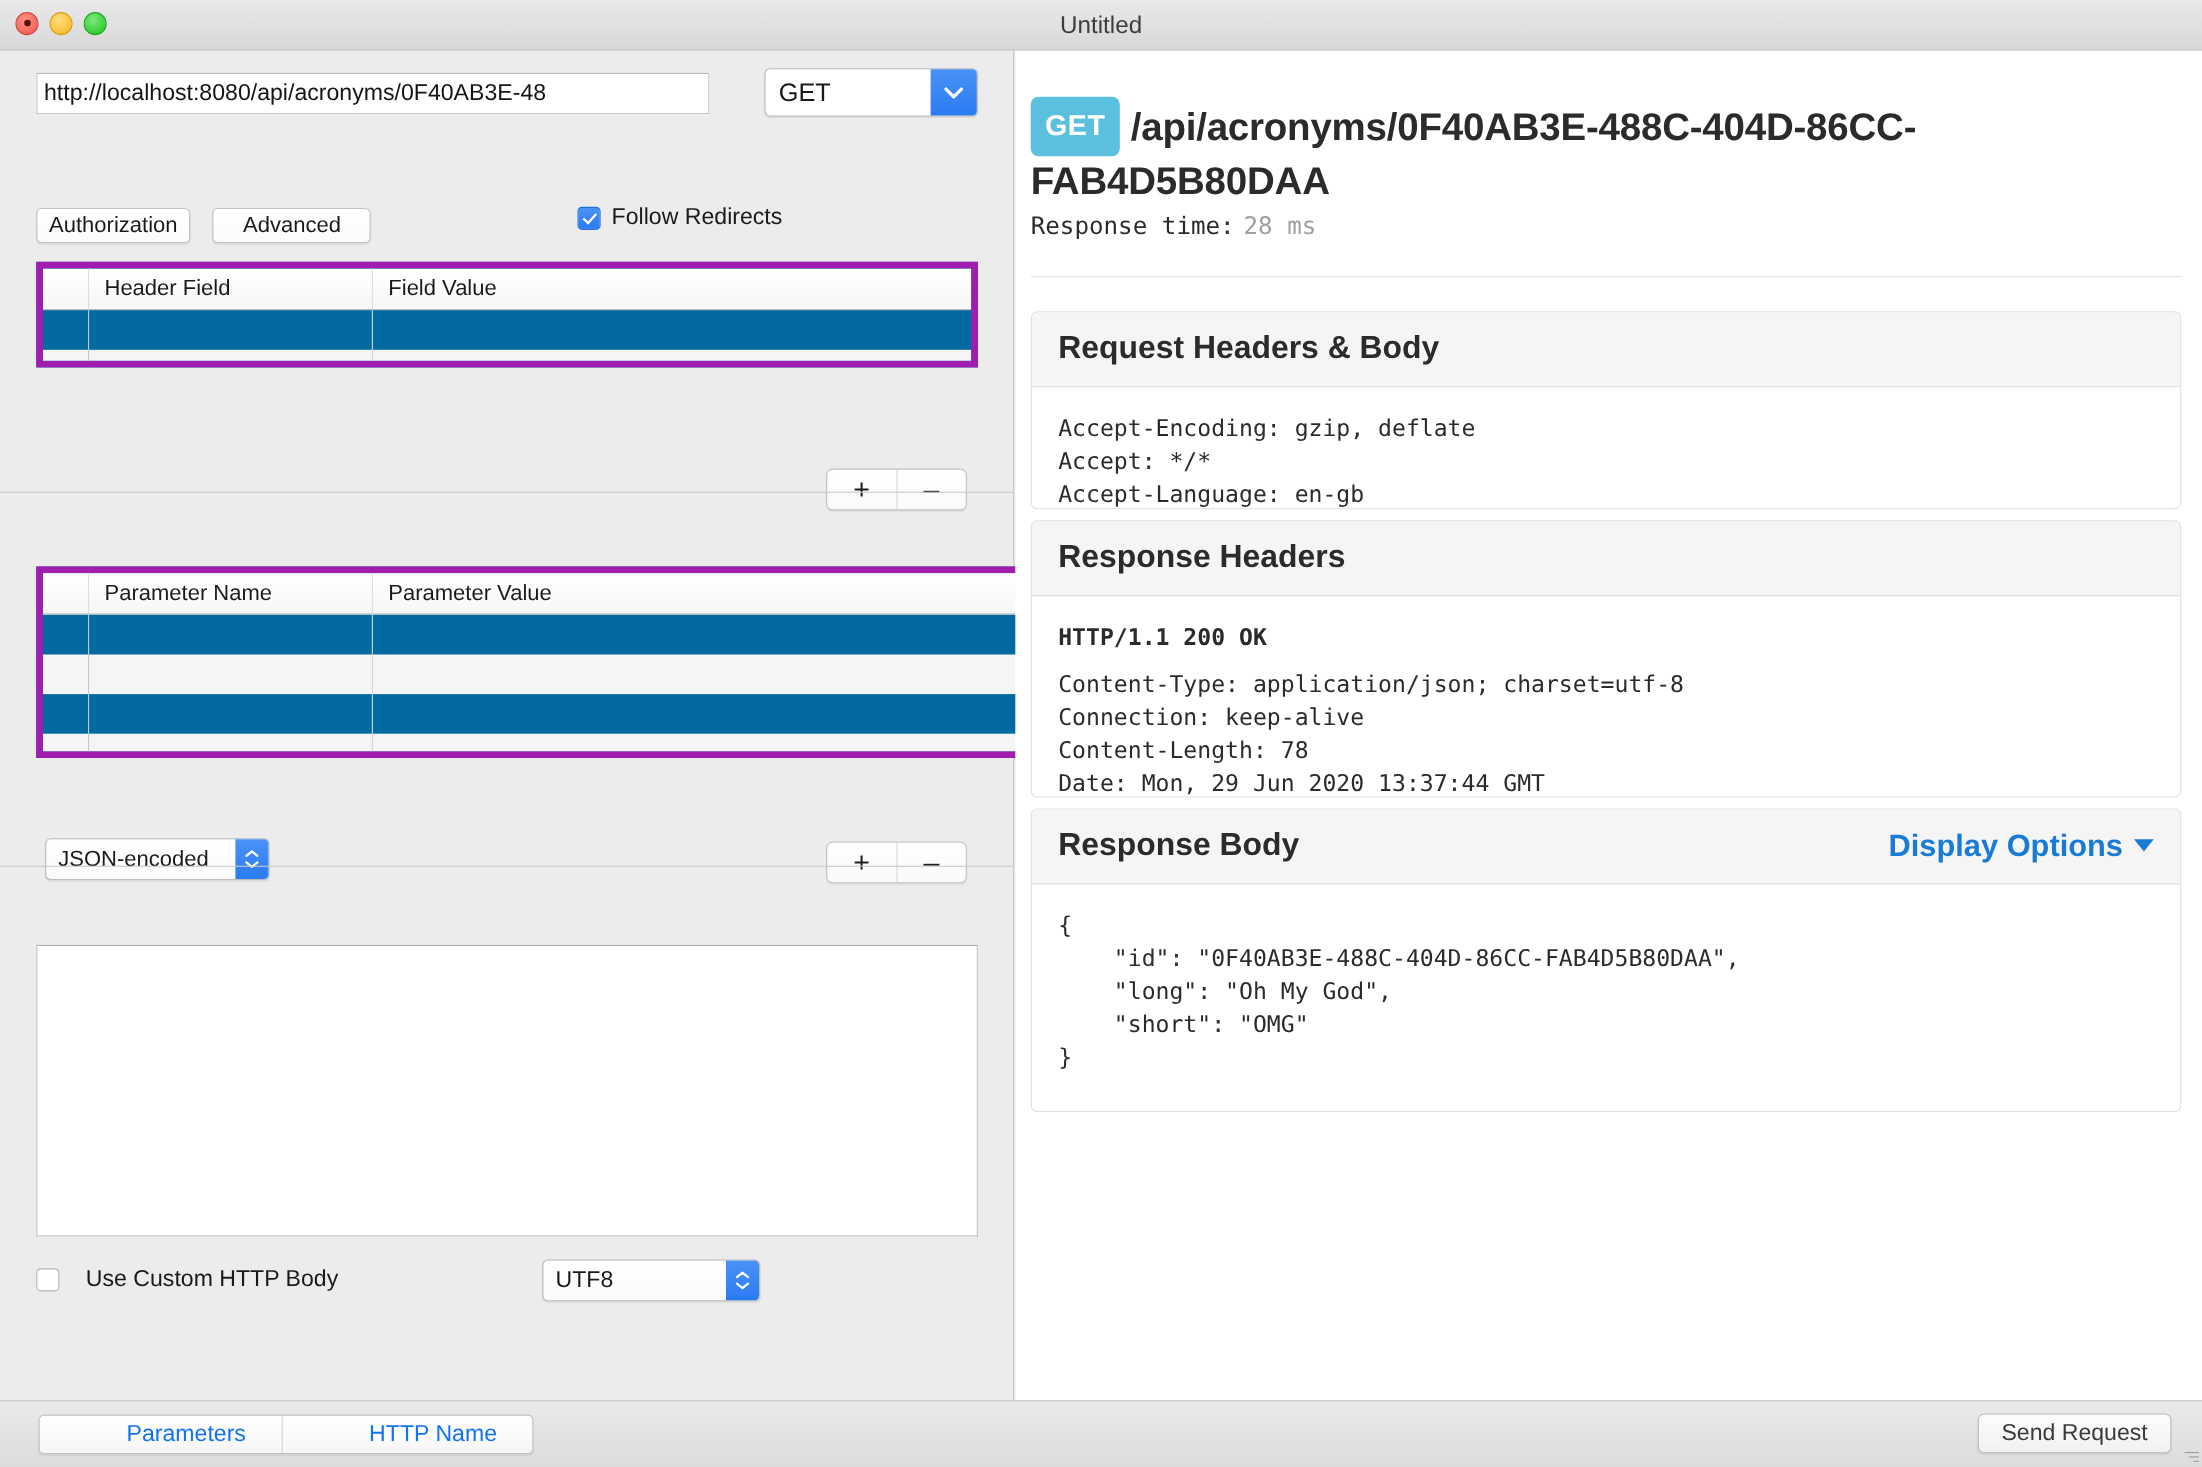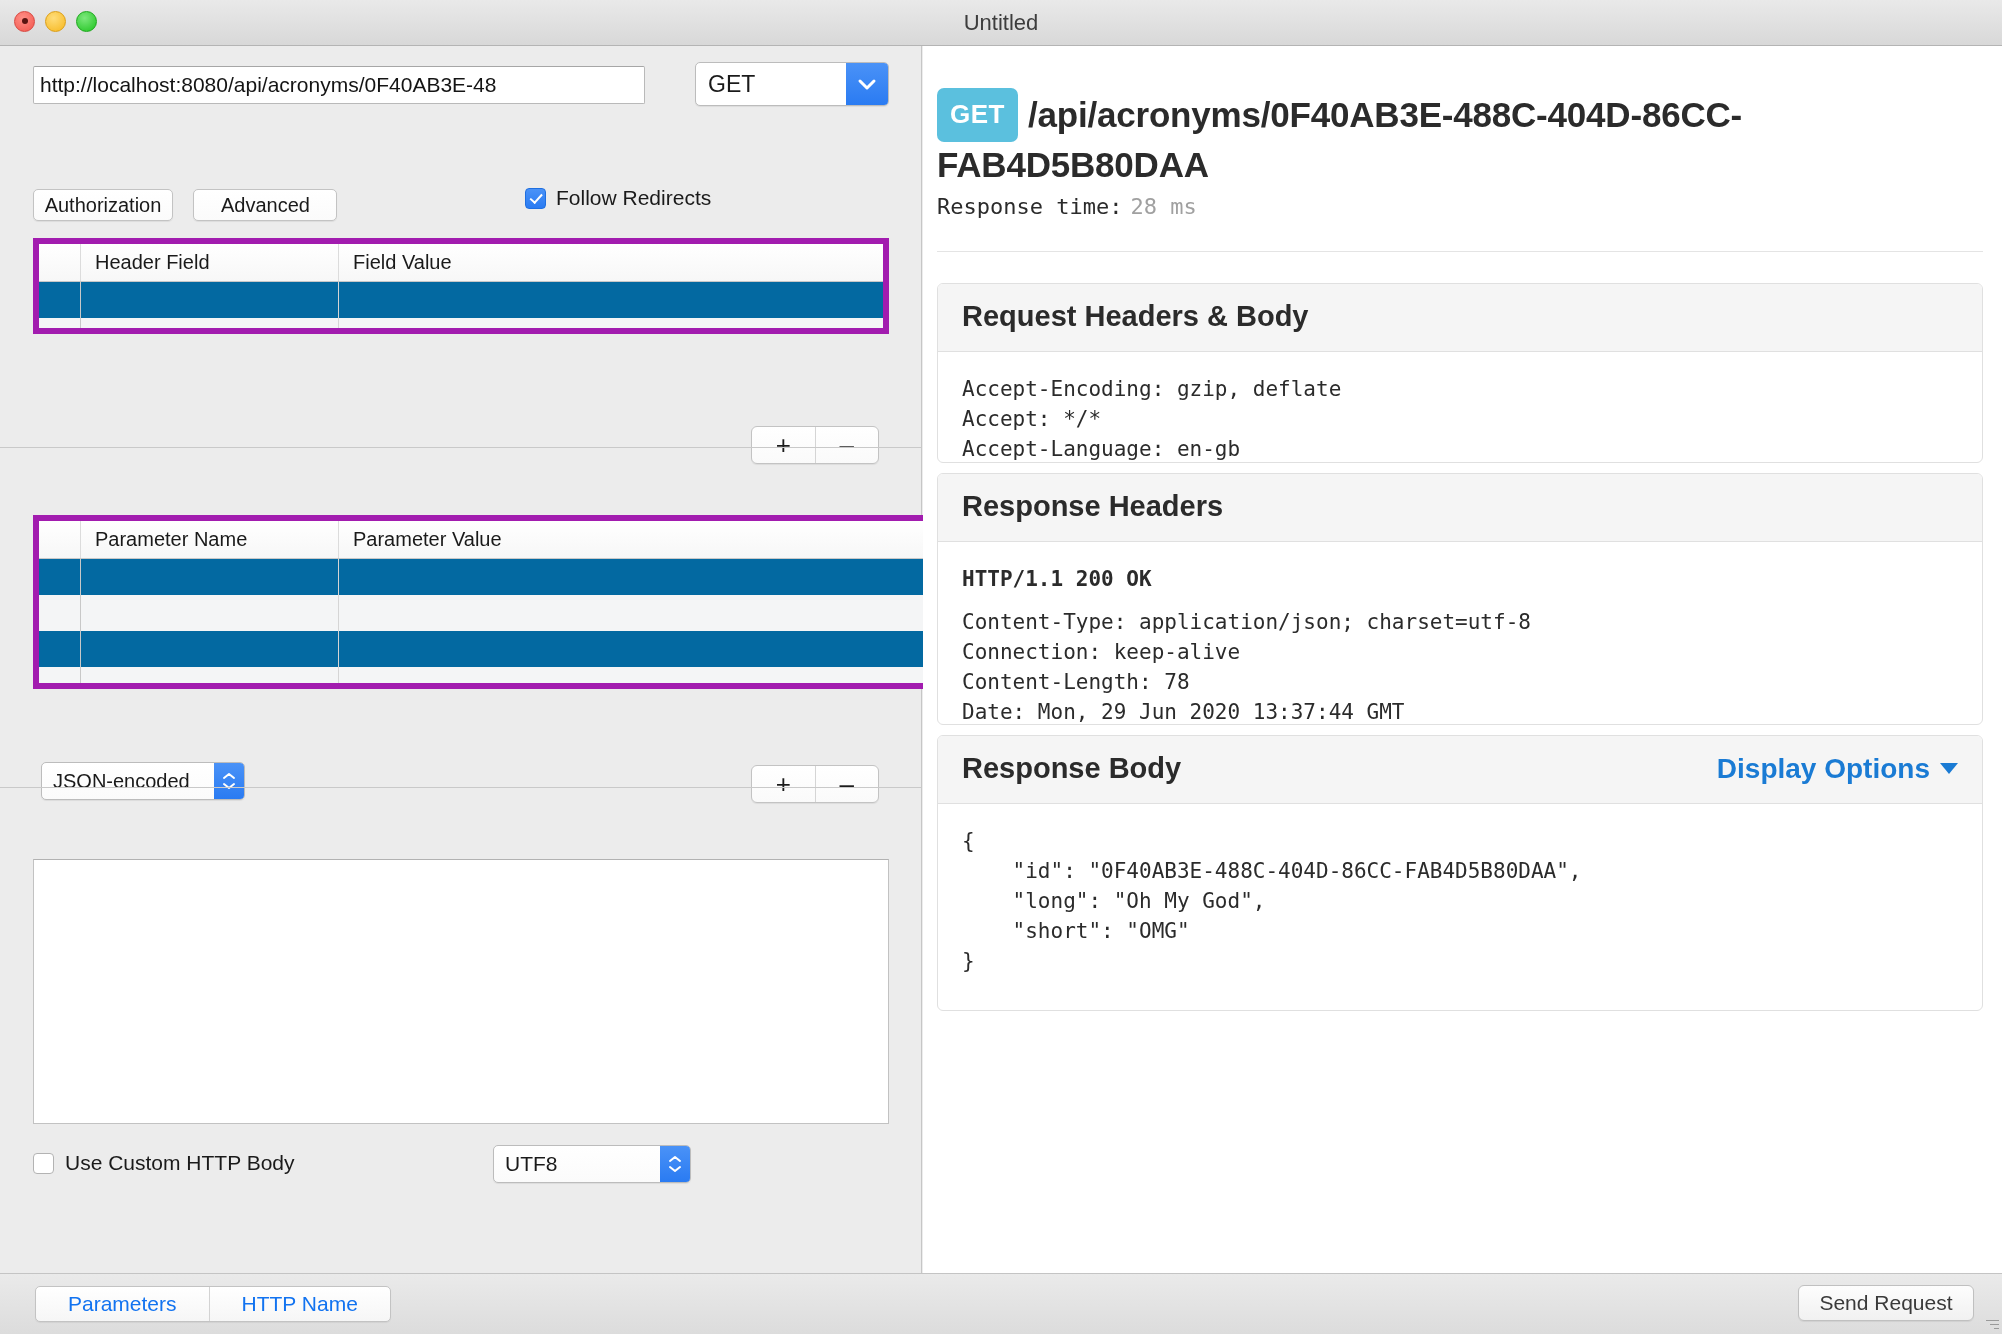--- a/index.html
+++ b/index.html
@@ -312,21 +312,21 @@
     box-sizing: border-box;
     background: #fff;
     border: 1px solid #c2c2c2;
     border-top-color: #b2b2b2;
   }
   .custom-body-row {
     position: absolute;
     left: 33px; top: 1105px;
     display: flex;
     align-items: center;
-    gap: 11px;
+    gap: 24px;
     font-size: 21px;
     color: #1a1a1a;
   }
   .charset-select {
     position: absolute;
     left: 493px; top: 1099px;
     width: 198px; height: 38px;
     box-sizing: border-box;
     background: linear-gradient(to bottom, #ffffff, #fbfbfb);
     border: 1px solid #bcbcbc;
@@ -354,20 +354,21 @@
     overflow: hidden;
   }
   .seg {
     display: flex;
     align-items: center;
     justify-content: center;
     padding: 0 32px;
     font-size: 21px;
     color: #1273f0;
     cursor: default;
+    margin-left: 47px;
   }
   .seg.first { border-right: 1px solid #d3d3d3; }
   .send-btn {
     position: absolute;
     right: 28px; top: 11px;
     width: 176px; height: 36px;
     box-sizing: border-box;
     display: flex;
     align-items: center;
     justify-content: center;

